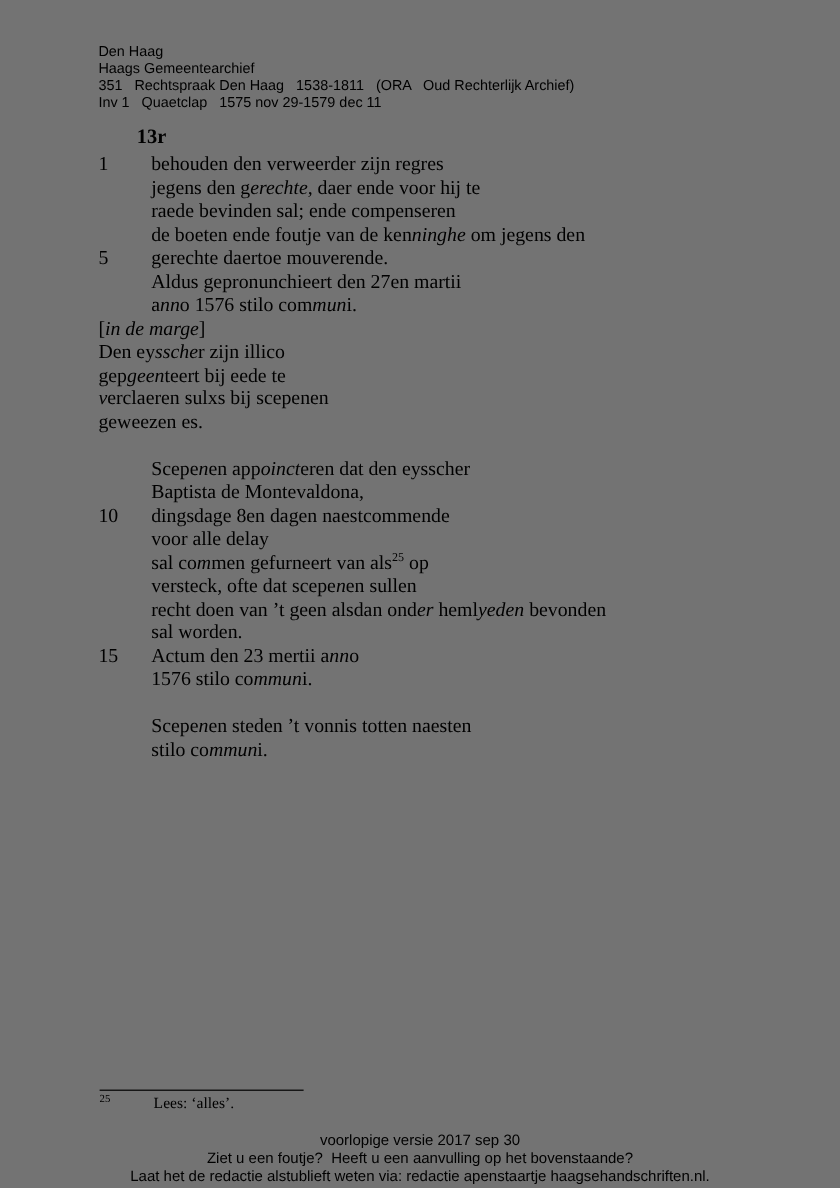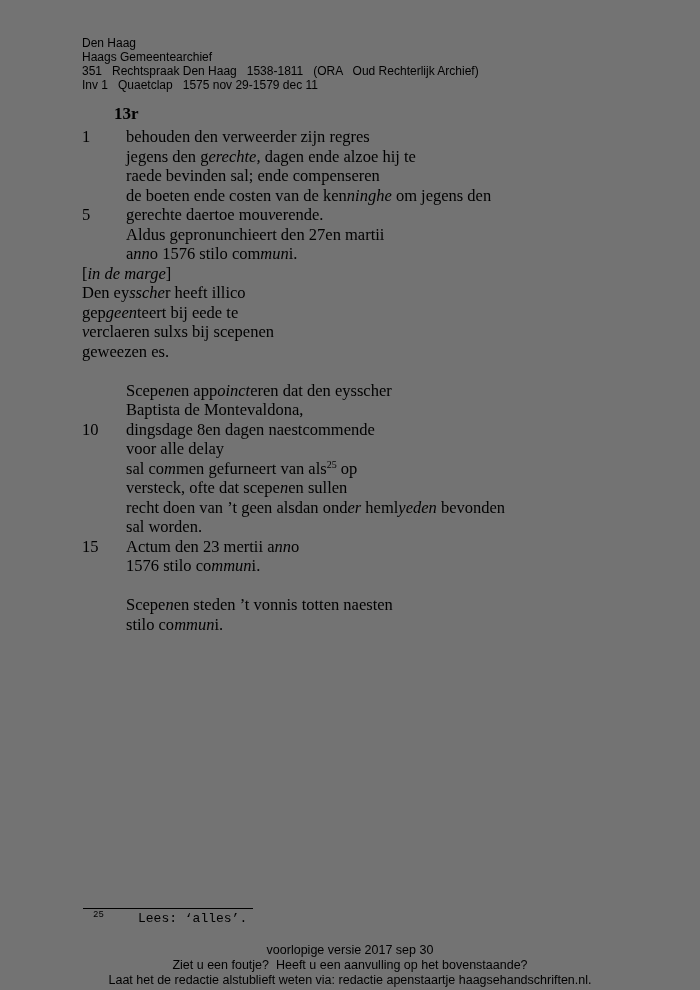--- a/index.html
+++ b/index.html
@@ -60,25 +60,24 @@
   .footnote-rule {
     position: absolute;
     left: 83px;
     top: 908px;
     width: 170px;
     height: 0;
     border-top: 1px solid #000000;
   }
   .footnote {
     position: absolute;
-    left: 93px;
+    left: 83px;
     top: 911px;
     font-size: 13px;
     line-height: 16px;
-    font-family: Liberation Mono, monospace;
   }
   .footnote .fn-marker {
     font-size: 9px;
     vertical-align: super;
     line-height: 0;
     display: inline-block;
     width: 45px;
   }
   .doc-footer {
     position: absolute;
@@ -96,28 +95,28 @@
 <body>
 
 <div class="page">
 
   <div class="doc-header"><div>Den Haag</div><div>Haags Gemeentearchief</div><div>351   Rechtspraak Den Haag   1538-1811   (ORA   Oud Rechterlijk Archief)</div><div>Inv 1   Quaetclap   1575 nov 29-1579 dec 11</div></div>
 
   <div class="folio">13r</div>
 
   <div class="body-text">
       <div class="line"><span class="gutter">1</span><span class="txt"><span>behouden den verweerder zijn regres</span></span></div>
-      <div class="line"><span class="gutter"></span><span class="txt"><span>jegens den g</span><i>erechte,</i><span> dagen ende alzoe hij te</span></span></div>
+      <div class="line"><span class="gutter"></span><span class="txt"><span>jegens den g</span><i>erechte,</i><span> daer ende voor hij te</span></span></div>
       <div class="line"><span class="gutter"></span><span class="txt"><span>raede bevinden sal; ende compenseren</span></span></div>
-      <div class="line"><span class="gutter"></span><span class="txt"><span>de boeten ende costen van de ken</span><i>ninghe</i><span> om jegens den</span></span></div>
+      <div class="line"><span class="gutter"></span><span class="txt"><span>de boeten ende foutje van de ken</span><i>ninghe</i><span> om jegens den</span></span></div>
       <div class="line"><span class="gutter">5</span><span class="txt"><span>gerechte daertoe mou</span><i>v</i><span>erende.</span></span></div>
       <div class="line"><span class="gutter"></span><span class="txt"><span>Aldus gepronunchieert den 27en martii</span></span></div>
       <div class="line"><span class="gutter"></span><span class="txt"><span>a</span><i>nn</i><span>o 1576 stilo com</span><i>mun</i><span>i.</span></span></div>
       <div class="line"><span class="txt"><span>[</span><i>in de marge</i><span>]</span></span></div>
-      <div class="line"><span class="txt"><span>Den ey</span><i>ssche</i><span>r heeft illico</span></span></div>
+      <div class="line"><span class="txt"><span>Den ey</span><i>ssche</i><span>r zijn illico</span></span></div>
       <div class="line"><span class="txt"><span>gep</span><i>geen</i><span>teert bij eede te</span></span></div>
       <div class="line"><span class="txt"><i>v</i><span>erclaeren sulxs bij scepenen</span></span></div>
       <div class="line"><span class="txt"><span>geweezen es.</span></span></div>
       <div class="line"><span class="txt"></span></div>
       <div class="line"><span class="gutter"></span><span class="txt"><span>Scepe</span><i>n</i><span>en app</span><i>oinct</i><span>eren dat den eysscher</span></span></div>
       <div class="line"><span class="gutter"></span><span class="txt"><span>Baptista de Montevaldona,</span></span></div>
       <div class="line"><span class="gutter">10</span><span class="txt"><span>dingsdage 8en dagen naestcommende</span></span></div>
       <div class="line"><span class="gutter"></span><span class="txt"><span>voor alle delay</span></span></div>
       <div class="line"><span class="gutter"></span><span class="txt"><span>sal co</span><i>m</i><span>men gefurneert van als</span><sup>25</sup><span> op</span></span></div>
       <div class="line"><span class="gutter"></span><span class="txt"><span>versteck, ofte dat scepe</span><i>n</i><span>en sullen</span></span></div>

